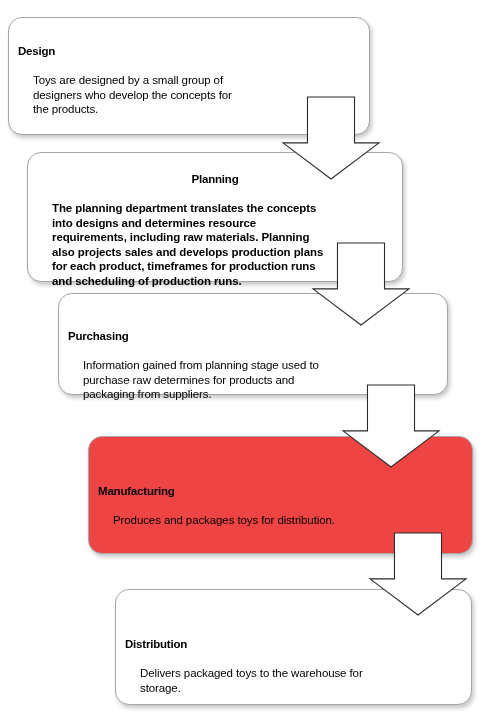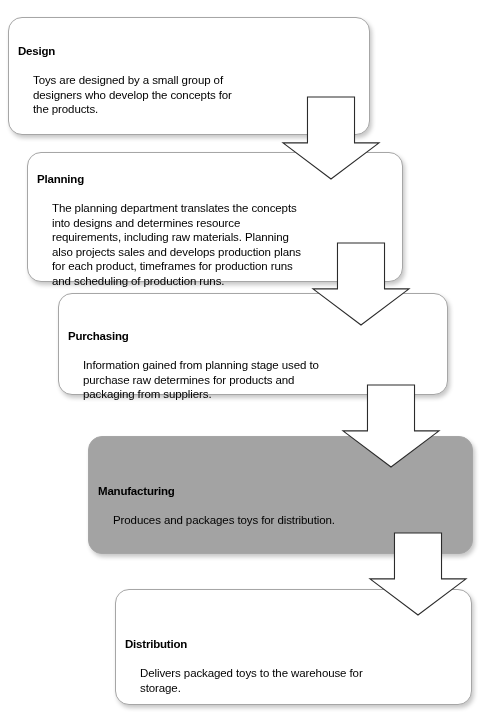--- a/index.html
+++ b/index.html
@@ -70,38 +70,38 @@
     <div class="flow-box" style="left: 8px; top: 17px; width: 362px; height: 118px; background: rgb(255, 255, 255); border-color: rgb(166, 166, 166);">
       <div class="box-text" style="top: 26px;">
         <p class="box-heading" style="color: rgb(0, 0, 0);">Design</p>
         <p class="box-body" style="color: rgb(0, 0, 0);">Toys are designed by a small group of
 designers who develop the concepts for
 the products.</p>
       </div>
     </div>
     <div class="flow-box" style="left: 27px; top: 152px; width: 376px; height: 130px; background: rgb(255, 255, 255); border-color: rgb(166, 166, 166);">
       <div class="box-text" style="top: 19px;">
-        <p class="box-heading" style="color: rgb(0, 0, 0);">Planning</p>
-        <p class="box-body" style="color: rgb(0, 0, 0);">The planning department translates the concepts
+        <p class="box-heading" style="color: rgb(0, 0, 0); text-align: center;">Planning</p>
+        <p class="box-body" style="color: rgb(0, 0, 0); font-weight: bold;">The planning department translates the concepts
 into designs and determines resource
 requirements, including raw materials. Planning
 also projects sales and develops production plans
 for each product, timeframes for production runs
 and scheduling of production runs.</p>
       </div>
     </div>
     <div class="flow-box" style="left: 58px; top: 293px; width: 390px; height: 102px; background: rgb(255, 255, 255); border-color: rgb(166, 166, 166);">
       <div class="box-text" style="top: 35px;">
         <p class="box-heading" style="color: rgb(0, 0, 0);">Purchasing</p>
         <p class="box-body" style="color: rgb(0, 0, 0);">Information gained from planning stage used to
 purchase raw determines for products and
 packaging from suppliers.</p>
       </div>
     </div>
-    <div class="flow-box" style="left: 88px; top: 436px; width: 385px; height: 118px; background: #a3a3a3; border-color: rgb(166, 166, 166);">
+    <div class="flow-box" style="left: 88px; top: 436px; width: 385px; height: 118px; background: #ef4444; border-color: rgb(166, 166, 166);">
       <div class="box-text" style="top: 47px;">
         <p class="box-heading" style="color: rgb(0, 0, 0);">Manufacturing</p>
         <p class="box-body" style="color: rgb(0, 0, 0);">Produces and packages toys for distribution.</p>
       </div>
     </div>
     <div class="flow-box" style="left: 115px; top: 589px; width: 357px; height: 116px; background: rgb(255, 255, 255); border-color: rgb(166, 166, 166);">
       <div class="box-text" style="top: 47px;">
         <p class="box-heading" style="color: rgb(0, 0, 0);">Distribution</p>
         <p class="box-body" style="color: rgb(0, 0, 0);">Delivers packaged toys to the warehouse for
 storage.</p>

